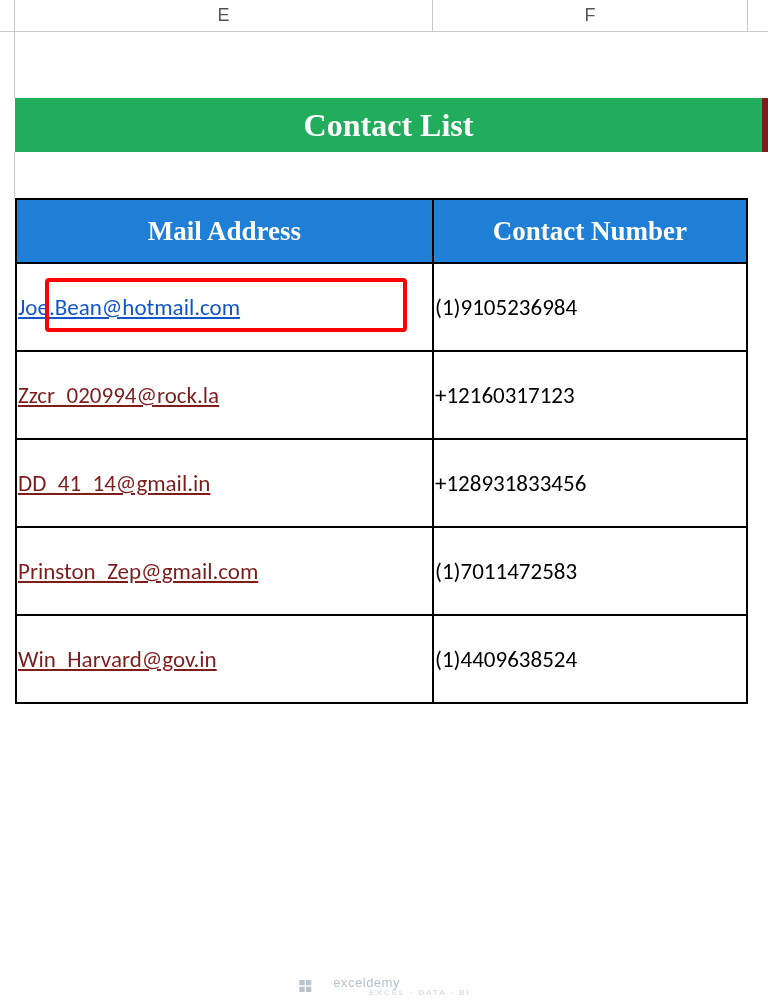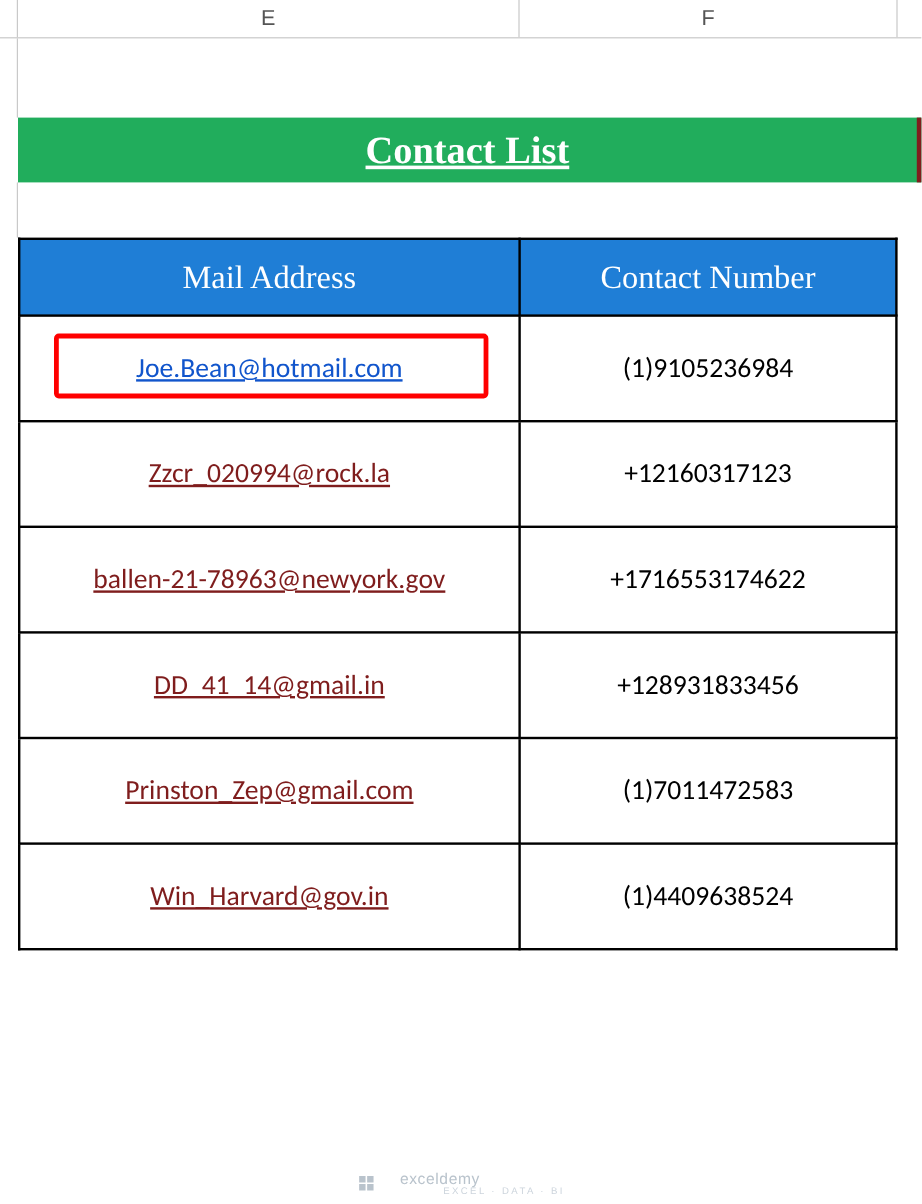--- a/index.html
+++ b/index.html
@@ -52,22 +52,21 @@
     margin-left: 15px;
     height: 54px;
     background: #21ad5c;
     color: #fff;
     font-size: 32px;
     font-weight: bold;
     display: flex;
     align-items: center;
     justify-content: center;
     font-family: "Times New Roman", Times, serif;
-    border-right: 4px solid #7f1d1d;
-    text-decoration: underline;
+    border-right: 6px solid #7f1d1d;
   }
   .after-title {
     height:46px;
     display:flex;
   }
   .after-title .stub { width:15px; border-right:1px solid #c9c9c9; height:100%; }
 
   .table-wrap {
     margin-left: 15px;
   }
@@ -77,31 +76,31 @@
     width: 733px;
   }
   table.contact th, table.contact td {
     border: 2px solid #000;
   }
   table.contact th {
     background: #1f7ed6;
     color: #fff;
     font-family: "Times New Roman", Times, serif;
     font-size: 27px;
-    font-weight: normal;
+    font-weight: bold;
     height: 64px;
     text-align: center;
   }
   table.contact th.col-mail { width: 418px; }
   table.contact th.col-contact { width: 315px; }
 
   table.contact td {
     height: 88px;
     font-size: 23px;
-    text-align: center;
+    text-align: left;
     vertical-align: middle;
     font-family: Calibri, Arial, sans-serif;
     color: #000;
     position: relative;
   }
   table.contact td.mail span.link {
     text-decoration: underline;
     color: #7f1d1d;
   }
   table.contact td.mail span.link.blue {
@@ -174,26 +173,20 @@
           <span class="link blue">Joe.Bean@hotmail.com</span>
           <span class="red-box" style="left:28px; top:14px; width:362px; height:54px;"></span>
         </td>
         <td>(1)9105236984</td>
       </tr>
       <tr>
         <td class="mail">
           <span class="link">Zzcr_020994@rock.la</span>
         </td>
         <td>+12160317123</td>
-      </tr>
-      <tr>
-        <td class="mail">
-          <span class="link">ballen-21-78963@newyork.gov</span>
-        </td>
-        <td>+1716553174622</td>
       </tr>
       <tr>
         <td class="mail">
           <span class="link">DD_41_14@gmail.in</span>
         </td>
         <td>+128931833456</td>
       </tr>
       <tr>
         <td class="mail">
           <span class="link">Prinston_Zep@gmail.com</span>

